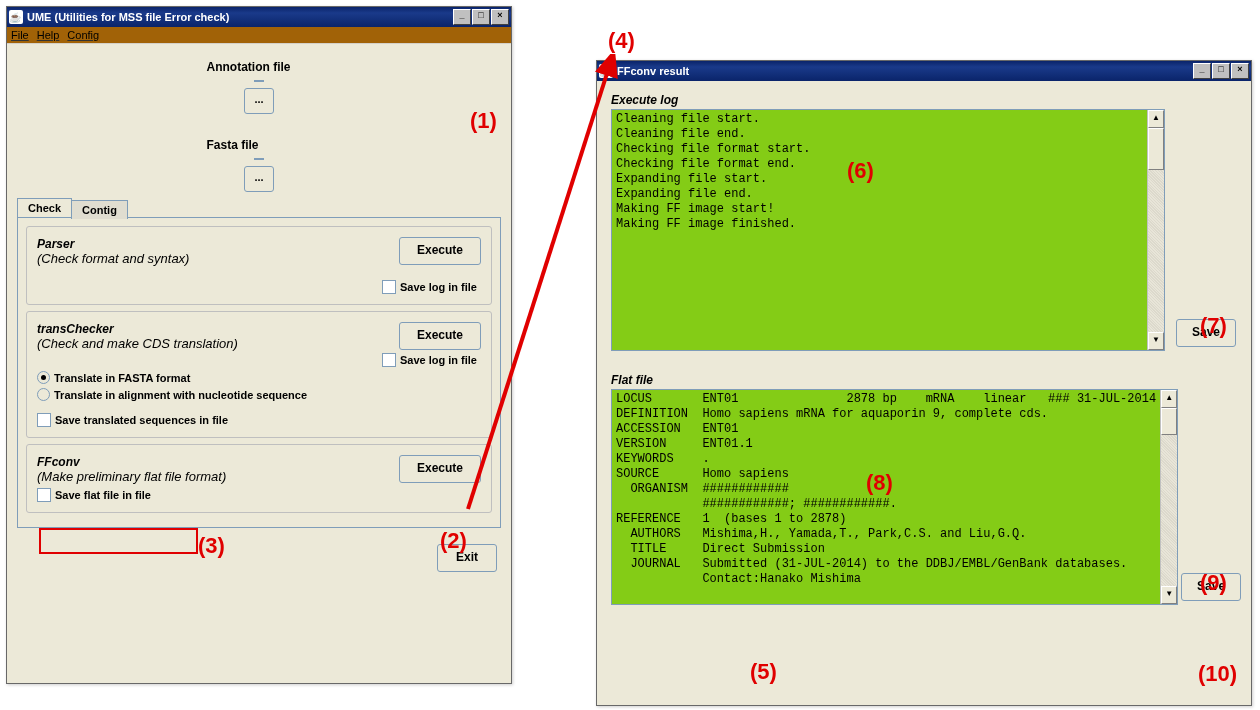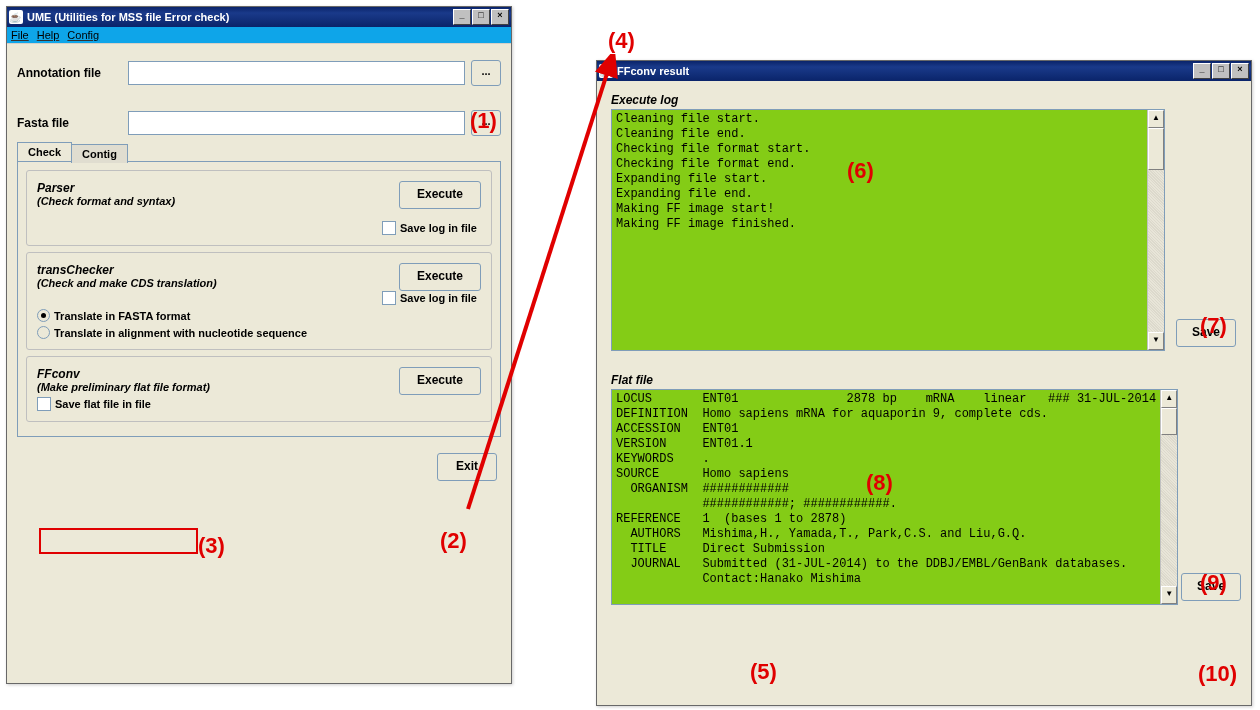--- a/index.html
+++ b/index.html
@@ -57,36 +57,37 @@
     border: 1px solid #fff;
     border-right-color: #404040;
     border-bottom-color: #404040;
     font-size: 9px;
     line-height: 11px;
     text-align: center;
     font-family: Arial;
     color: #000;
   }
   .menubar {
-    background: #0ea5e9;
+    background: #a16207;
     padding: 2px 4px;
     display: flex;
     gap: 8px;
     font-size: 11px;
     border-bottom: 1px solid #d4d0c8;
   }
   .menubar span { text-decoration: underline; text-decoration-color: #333; }
   .content {
     padding: 10px;
   }
   .row {
     display: flex;
     align-items: center;
     margin: 6px 0;
     gap: 6px;
+    flex-direction: column;
   }
   .label {
     width: 105px;
     font-weight: bold;
     font-size: 12px;
   }
   .textinput {
     flex: 1;
     height: 22px;
     background: #fff;
@@ -136,22 +137,22 @@
     margin-bottom: 6px;
     padding: 10px 10px;
   }
   .group-title {
     font-weight: bold;
     font-style: italic;
     font-size: 12px;
   }
   .group-sub {
     font-style: italic;
-    font-weight: bold;
-    font-size: 11px;
+    font-weight: normal;
+    font-size: 13px;
   }
   .exec-btn {
     float: right;
     width: 80px;
     height: 26px;
     background: #ece9d8;
     border: 1px solid #7f9db9;
     border-radius: 3px;
     text-align: center;
     line-height: 24px;
@@ -321,20 +322,24 @@
           <span class="chk"></span>
           <span>Save log in file</span>
         </div>
         <div class="chk-row">
           <span class="radio checked"></span>
           <span>Translate in FASTA format</span>
         </div>
         <div class="chk-row">
           <span class="radio"></span>
           <span>Translate in alignment with nucleotide sequence</span>
+        </div>
+        <div class="chk-row" style="margin-top:12px;">
+          <span class="chk"></span>
+          <span>Save translated sequences in file</span>
         </div>
       </div>
 
       <div class="group clearfix">
         <div class="exec-btn">Execute</div>
         <div class="group-title">FFconv</div>
         <div class="group-sub">(Make preliminary flat file format)</div>
         <div class="chk-row" style="margin-top:4px;">
           <span class="chk"></span>
           <span>Save flat file in file</span>

